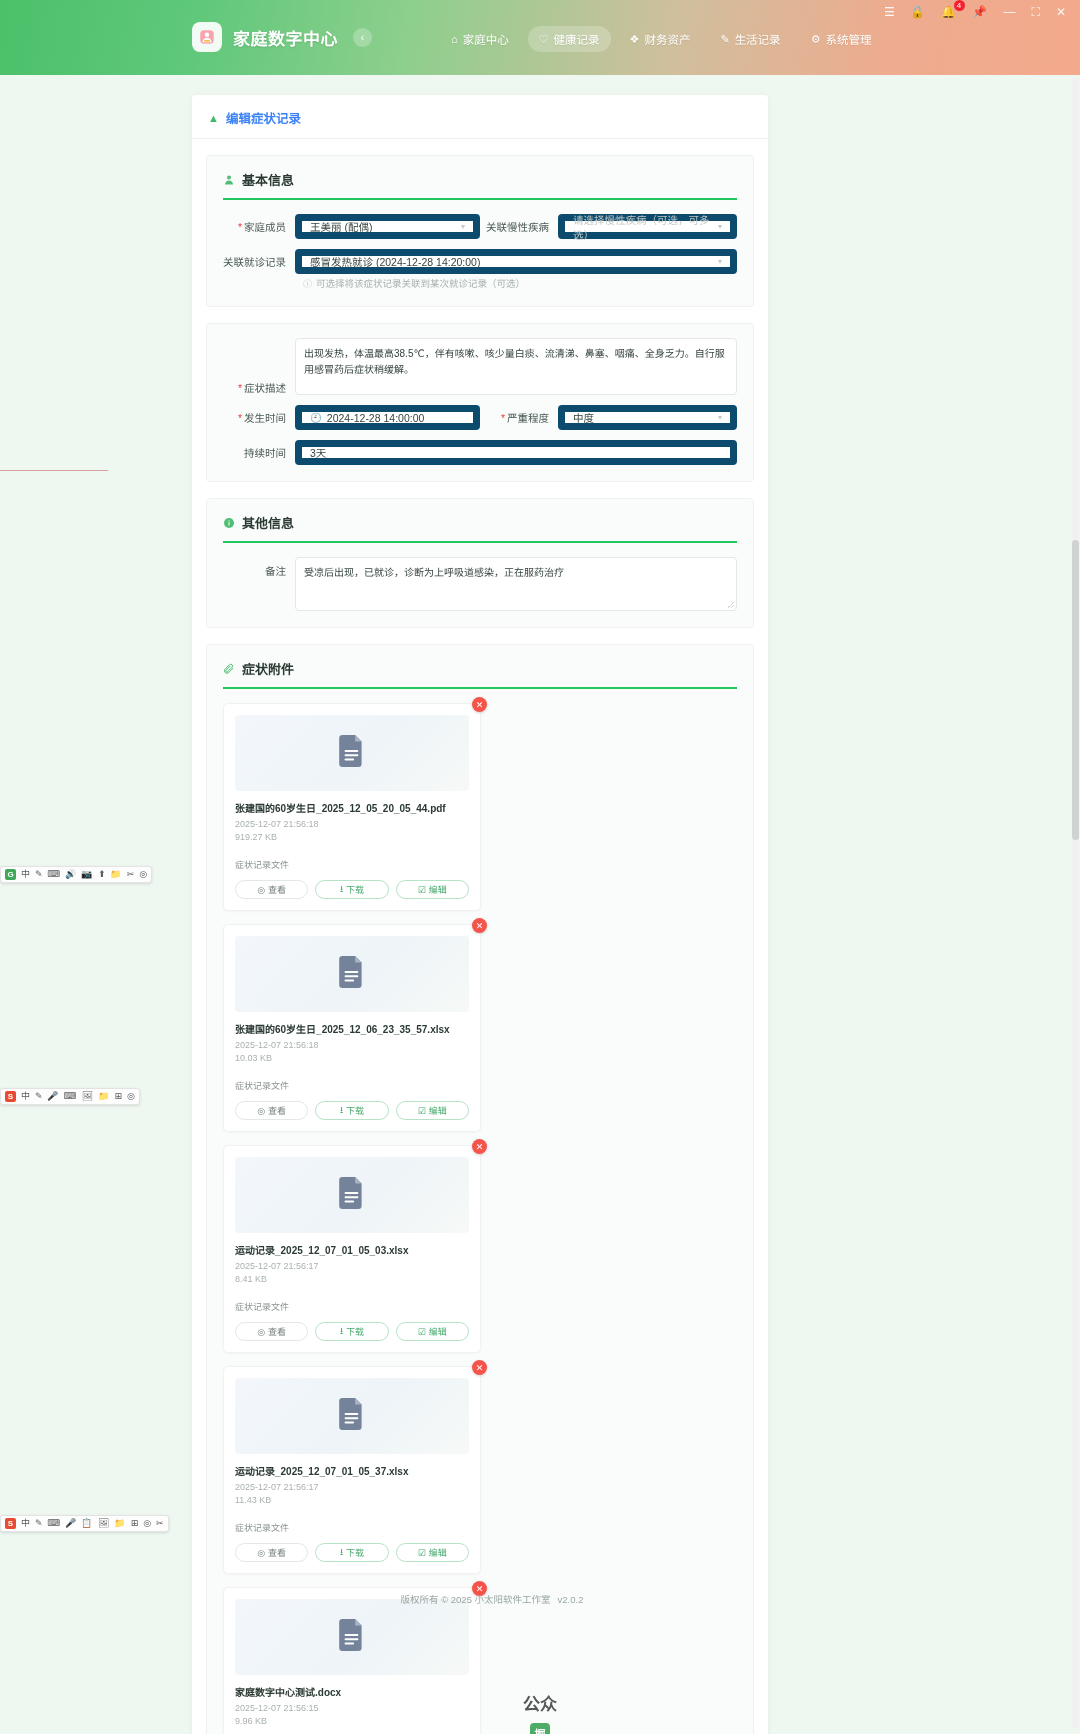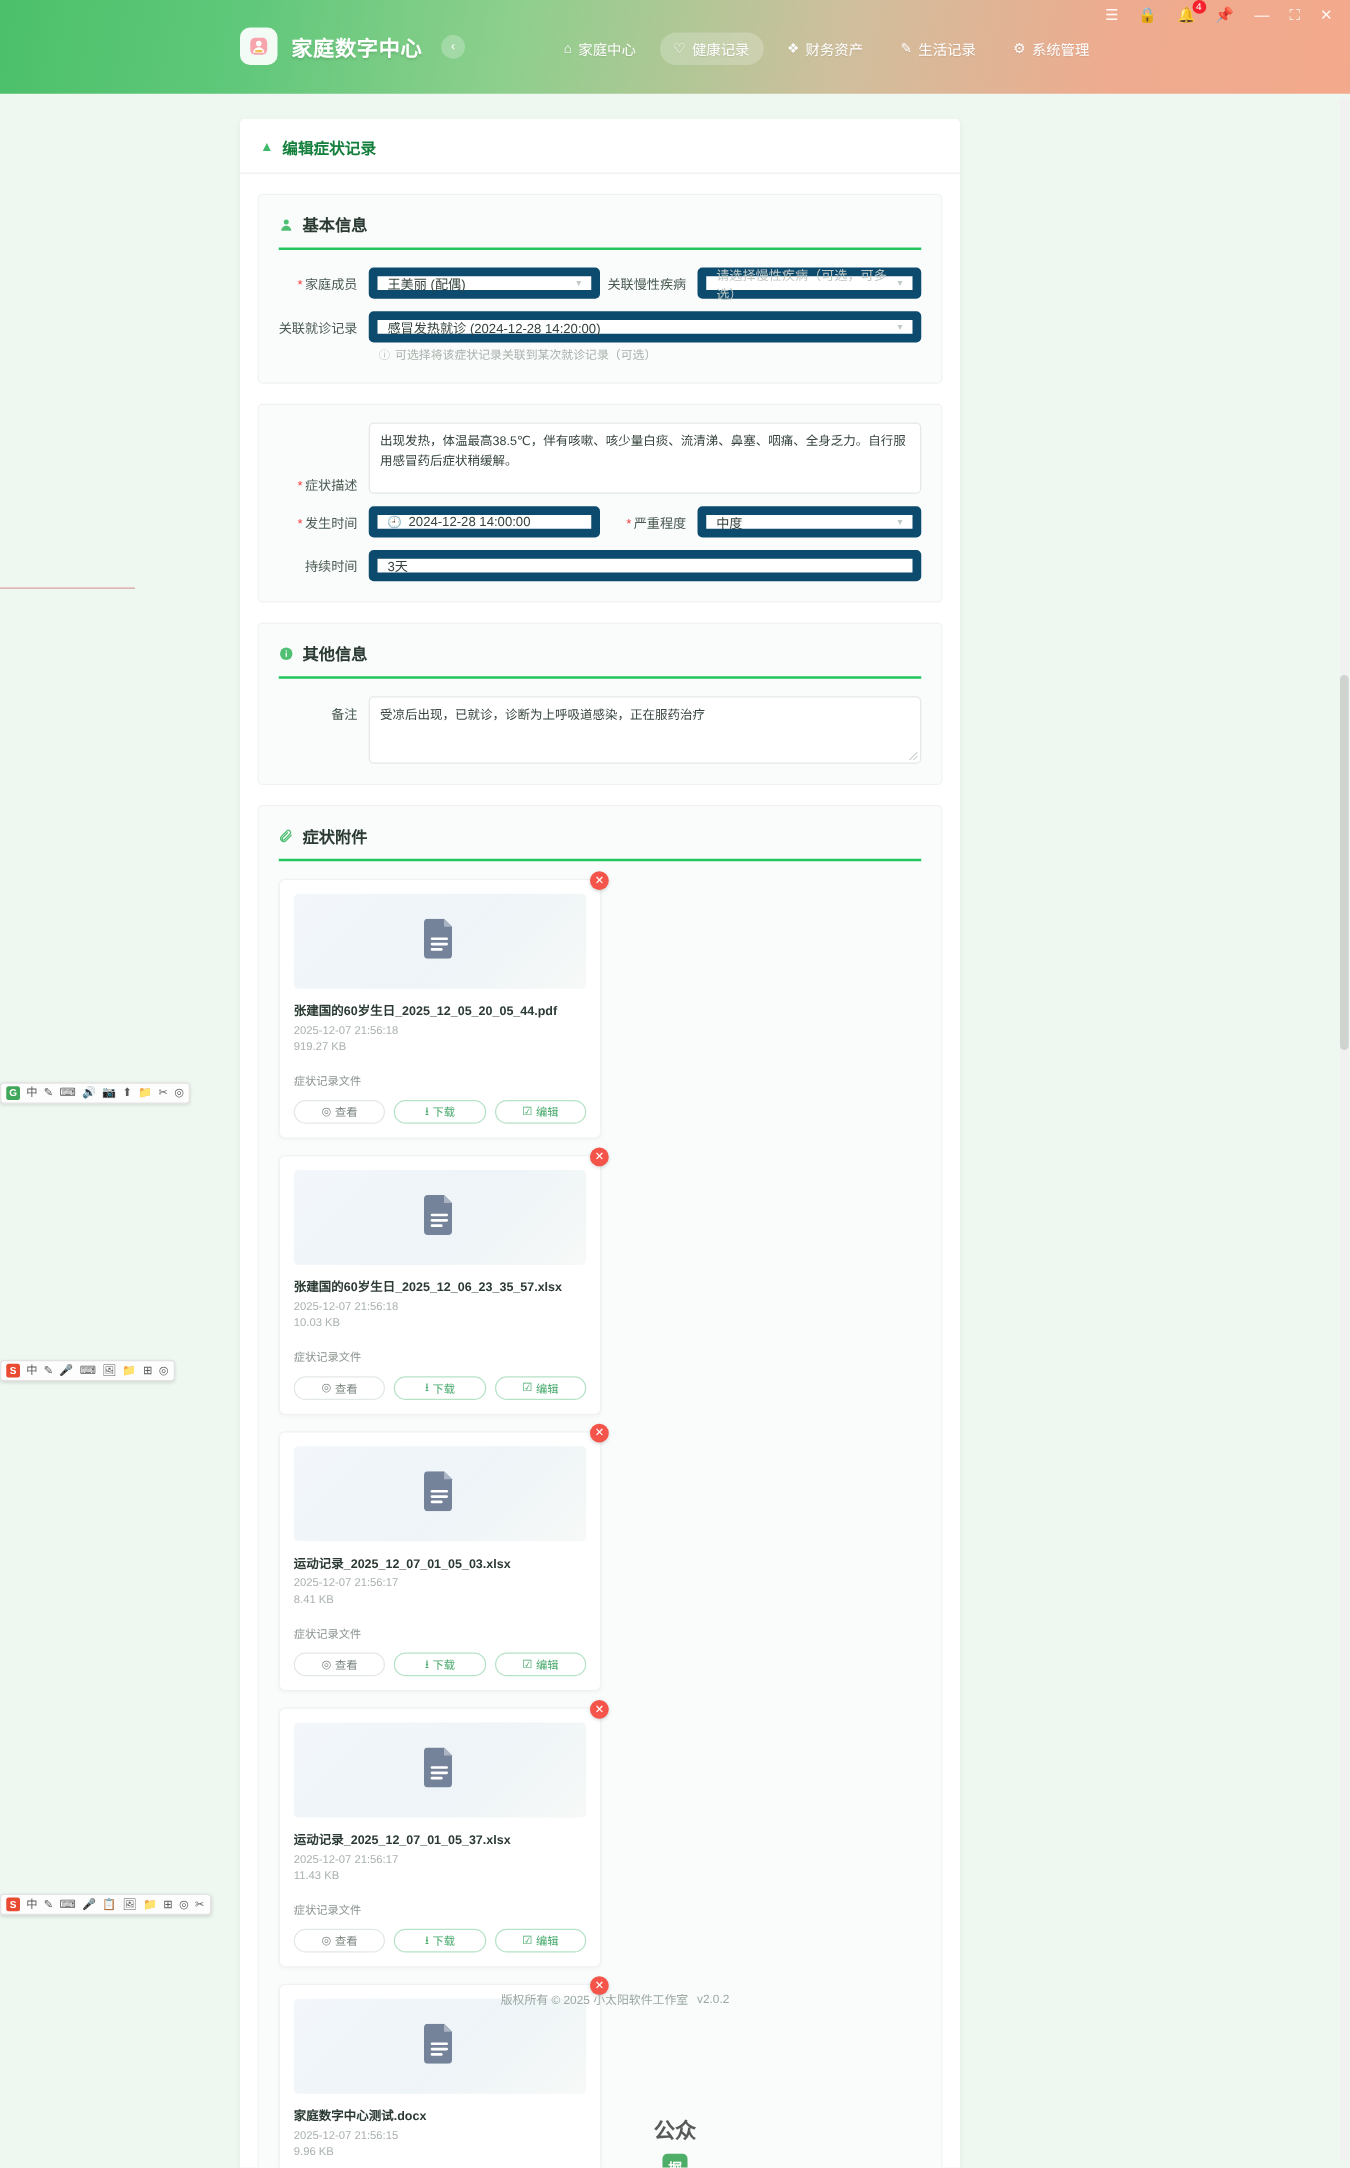--- a/index.html
+++ b/index.html
@@ -55,21 +55,21 @@
   .page {
     position: absolute; left: 192px; top: 95px; width: 576px; min-height: 1450px;
     background: #ffffff; border-radius: 4px;
     box-shadow: 0 1px 6px rgba(0,0,0,.05);
   }
   .page-head {
     padding: 13px 16px 11px 16px; border-bottom: 1px solid #f0f0f0;
     display: flex; align-items: center; gap: 7px;
   }
   .page-head .tri { color: #3fba6a; font-size: 11px; }
-  .page-title { color: #15803d; font-size: 12.5px; font-weight: bold; text-align: center; }
+  .page-title { color: #3b82f6; font-size: 12.5px; font-weight: bold; text-align: center; }
 
   .sec {
     margin: 16px 14px; background: #fafcfb; border: 1px solid #f0f2f1;
     border-radius: 4px; padding: 14px 16px 16px 16px;
   }
   .sec-head {
     display: flex; align-items: center; gap: 7px;
     border-bottom: 2px solid #22c55e; padding-bottom: 9px; margin-bottom: 14px;
   }
   .sec-head .sic { font-size: 12px; display: inline-flex; }

